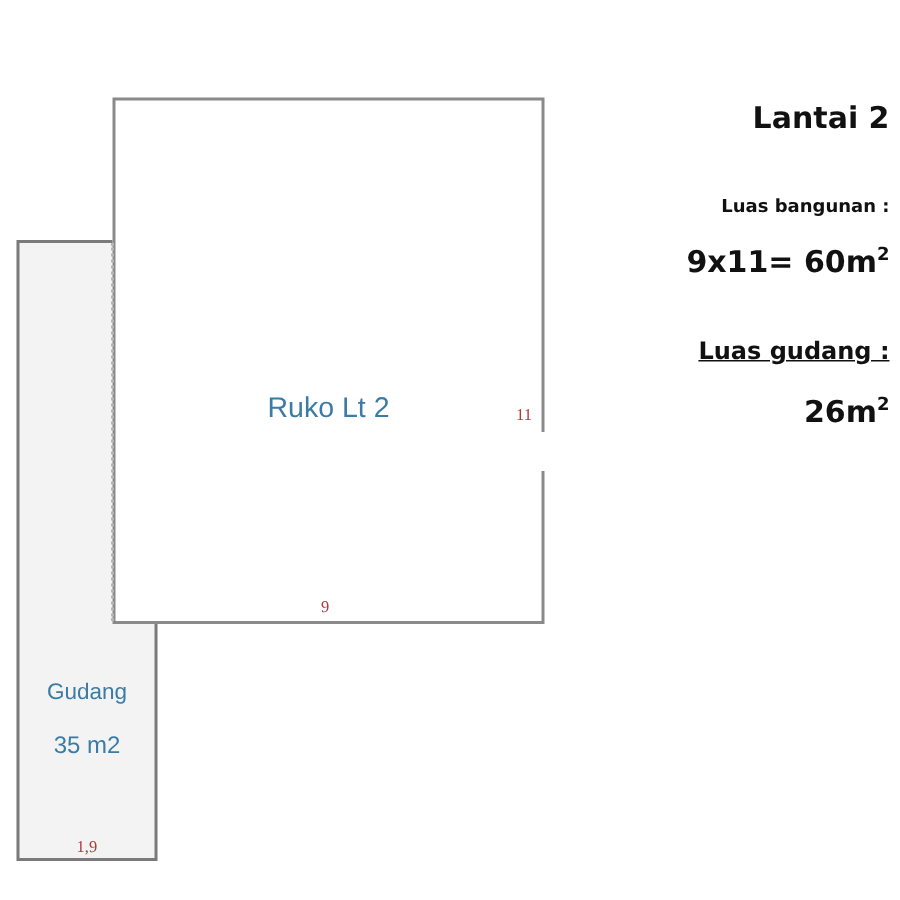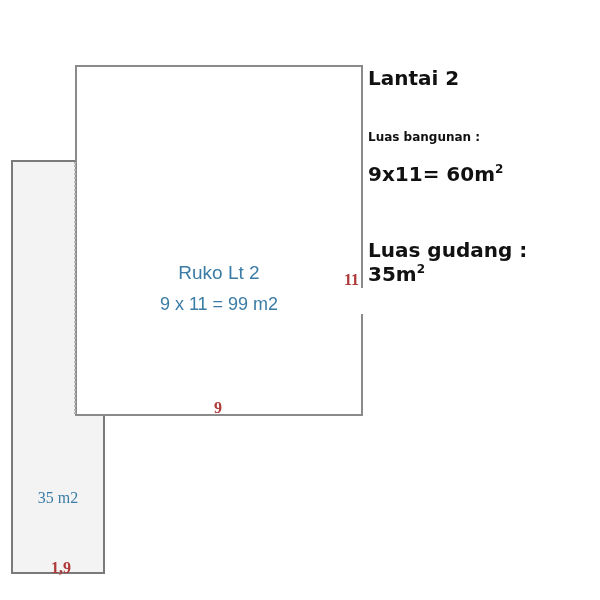--- a/index.html
+++ b/index.html
@@ -23,55 +23,55 @@
     .right-gap {
       position: absolute; left: 360px; top: 288px; width: 4px; height: 26px; background: #ffffff;
     }
     .lbl-blue {
       position: absolute; color: #3a7ca5; font-family: "Liberation Sans", sans-serif;
       text-align: center; white-space: nowrap;
     }
     .ruko-title { left: 75px; width: 288px; top: 262px; font-size: 19px; }
     .ruko-area { left: 75px; width: 288px; top: 294px; font-size: 18px; }
     .gudang-title { left: 11px; width: 94px; top: 453px; font-size: 15px; }
-    .gudang-area { left: 11px; width: 94px; top: 489px; font-size: 16px; font-family: Liberation Serif, serif; }
+    .gudang-area { left: 11px; width: 94px; top: 489px; font-size: 16px; }
     .dim {
       position: absolute; color: #b03a3a; font-family: "Liberation Serif", serif;
-      font-weight: bold; font-size: 16px;
+      font-weight: normal; font-size: 11px;
     }
     .dim-11 { left: 344px; top: 271px; }
     .dim-9 { left: 214px; top: 399px; }
     .dim-31 { left: 51px; top: 559px; }
     .info {
-      position: absolute; left: 368px; width: 225px; text-align: left;
+      position: absolute; left: 368px; width: 225px; text-align: right;
       font-family: "DejaVu Sans", sans-serif; font-weight: bold; color: #111111;
     }
     .info-title { top: 66px; font-size: 20px; }
     .info-bld-label { top: 130px; font-size: 12px; }
     .info-bld-val { top: 162px; font-size: 20px; }
-    .info-gud-label { top: 238px; font-size: 20px; }
+    .info-gud-label { top: 224px; font-size: 16px; text-decoration: underline; }
     .info-gud-val { top: 262px; font-size: 20px; }
     sup { font-size: 12px; }
   </style>
 </head>
 <body>
 
 <div class="plan">
   <div class="gudang"></div>
   <div class="ruko"></div>
   <div class="dotted"></div>
   <div class="right-gap"></div>
 
   <div class="lbl-blue ruko-title">Ruko Lt 2</div>
-  <div class="lbl-blue ruko-area">9 x 11 = 99 m2</div>
 
+  <div class="lbl-blue gudang-title">Gudang</div>
   <div class="lbl-blue gudang-area">35 m2</div>
 
   <div class="dim dim-11">11</div>
   <div class="dim dim-9">9</div>
   <div class="dim dim-31">1,9</div>
 </div>
 
 <div class="info info-title">Lantai 2</div>
 <div class="info info-bld-label">Luas bangunan :</div>
 <div class="info info-bld-val"><span>9x11= 60m</span><sup>2</sup></div>
 <div class="info info-gud-label">Luas gudang :</div>
-<div class="info info-gud-val"><span>35m</span><sup>2</sup></div>
+<div class="info info-gud-val"><span>26m</span><sup>2</sup></div>
 
 </body></html>

